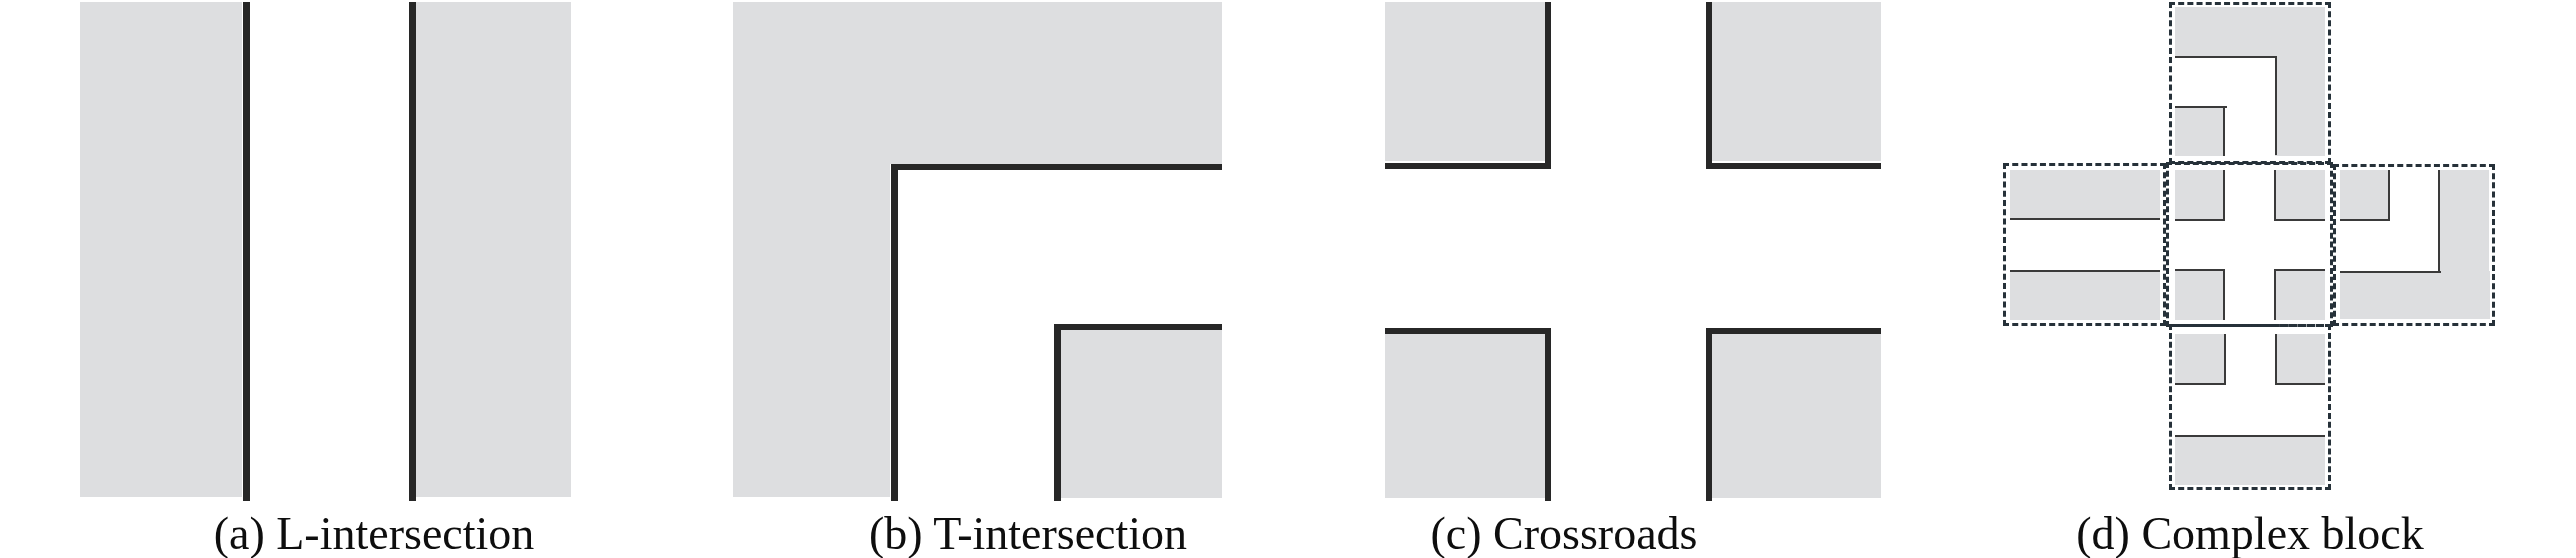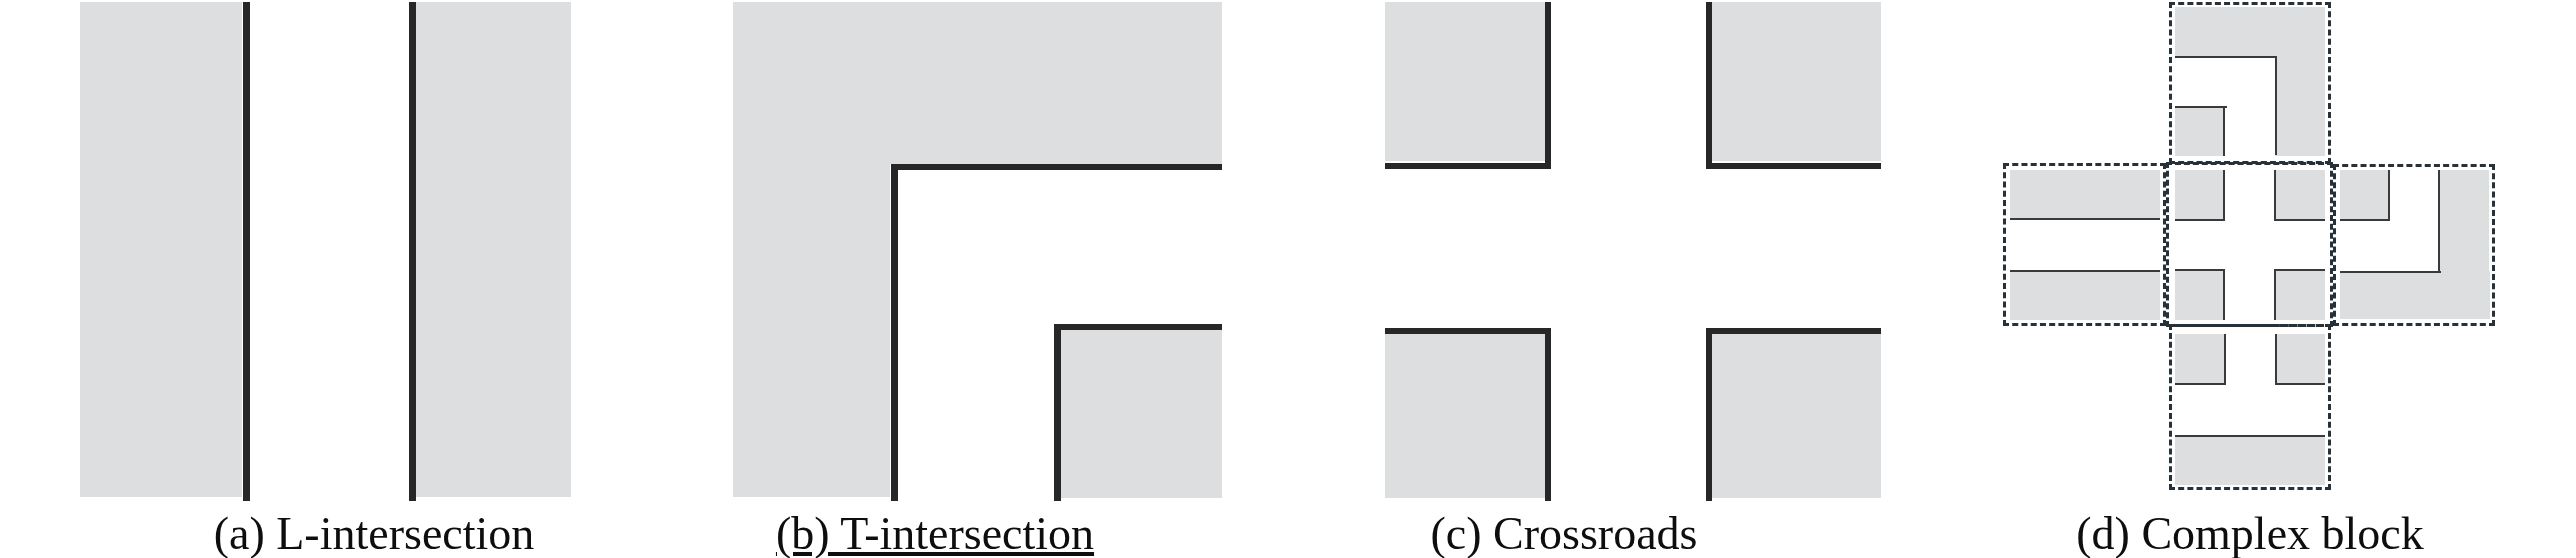--- a/index.html
+++ b/index.html
@@ -51,21 +51,21 @@
   </div>
 
   <div>
     <div class="abs block" style="left:733px;top:2px;width:489px;height:162px;"></div>
     <div class="abs block" style="left:733px;top:2px;width:157px;height:495px;"></div>
     <div class="abs edge" style="left:891px;top:164px;width:331px;height:6.1px;"></div>
     <div class="abs edge" style="left:891px;top:164px;width:6.8px;height:337px;"></div>
     <div class="abs block" style="left:1061px;top:330px;width:161px;height:168px;"></div>
     <div class="abs edge" style="left:1054px;top:324px;width:168px;height:6.1px;"></div>
     <div class="abs edge" style="left:1054px;top:324px;width:6.8px;height:177px;"></div>
-    <div class="panel-label" style="left:935px;text-decoration:underline;">(b) T-intersection</div>
+    <div class="panel-label" style="left:1028px;">(b) T-intersection</div>
   </div>
 
   <div>
     <div class="abs block" style="left:1385px;top:2px;width:160px;height:159px;"></div>
     <div class="abs edge" style="left:1545px;top:2px;width:6.1px;height:167px;"></div>
     <div class="abs edge" style="left:1385px;top:163px;width:166px;height:6.1px;"></div>
 
     <div class="abs block" style="left:1712px;top:2px;width:169px;height:159px;"></div>
     <div class="abs edge" style="left:1706px;top:2px;width:6.1px;height:167px;"></div>
     <div class="abs edge" style="left:1706px;top:163px;width:175px;height:6.1px;"></div>

